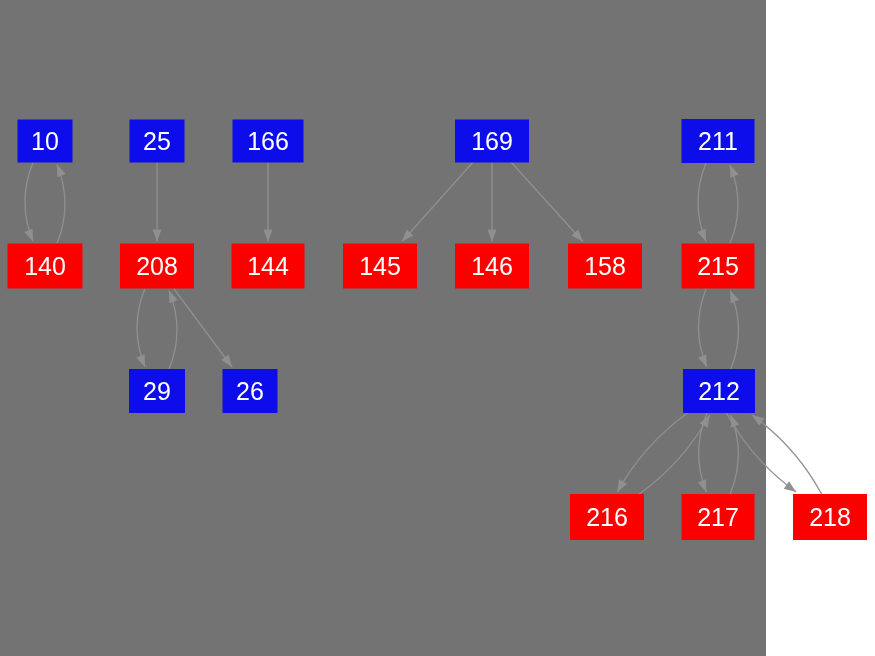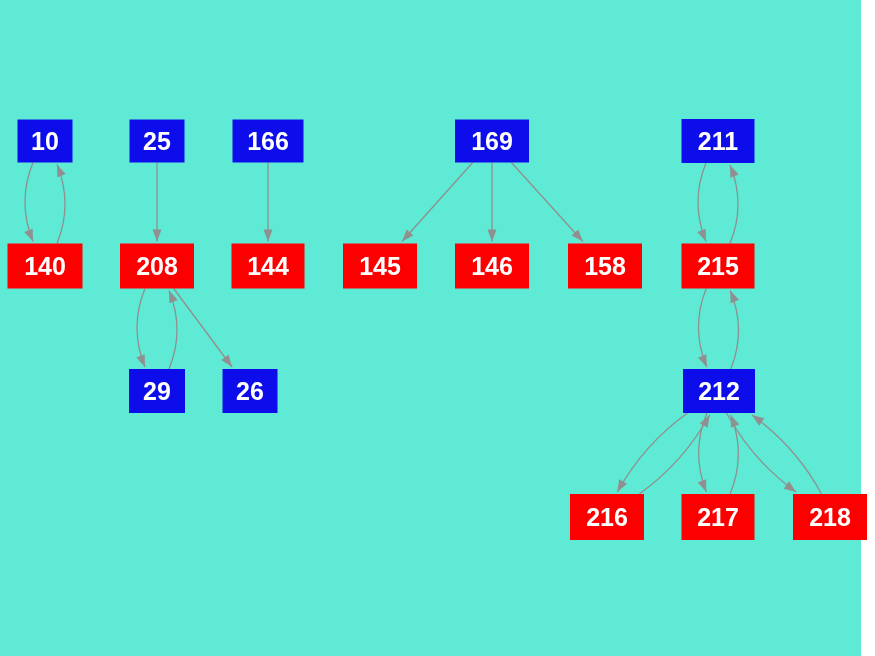--- a/index.html
+++ b/index.html
@@ -6,24 +6,23 @@
     margin: 0;
     padding: 0;
     background: #ffffff;
     width: 875px;
     height: 656px;
     overflow: hidden;
     font-family: "Liberation Sans", sans-serif;
   }
   #canvas-wrap {
     position: relative;
-    width: 861px;
+    width: 766px;
     height: 656px;
-    background: #5eead4;
-    font-weight: bold;
+    background: #737373;
   }
   svg { display: block; }
   .node-label {
     font-family: "Liberation Sans", sans-serif;
     font-size: 25px;
     fill: #ffffff;
     text-anchor: middle;
     user-select: none;
   }
   .edge-path {

